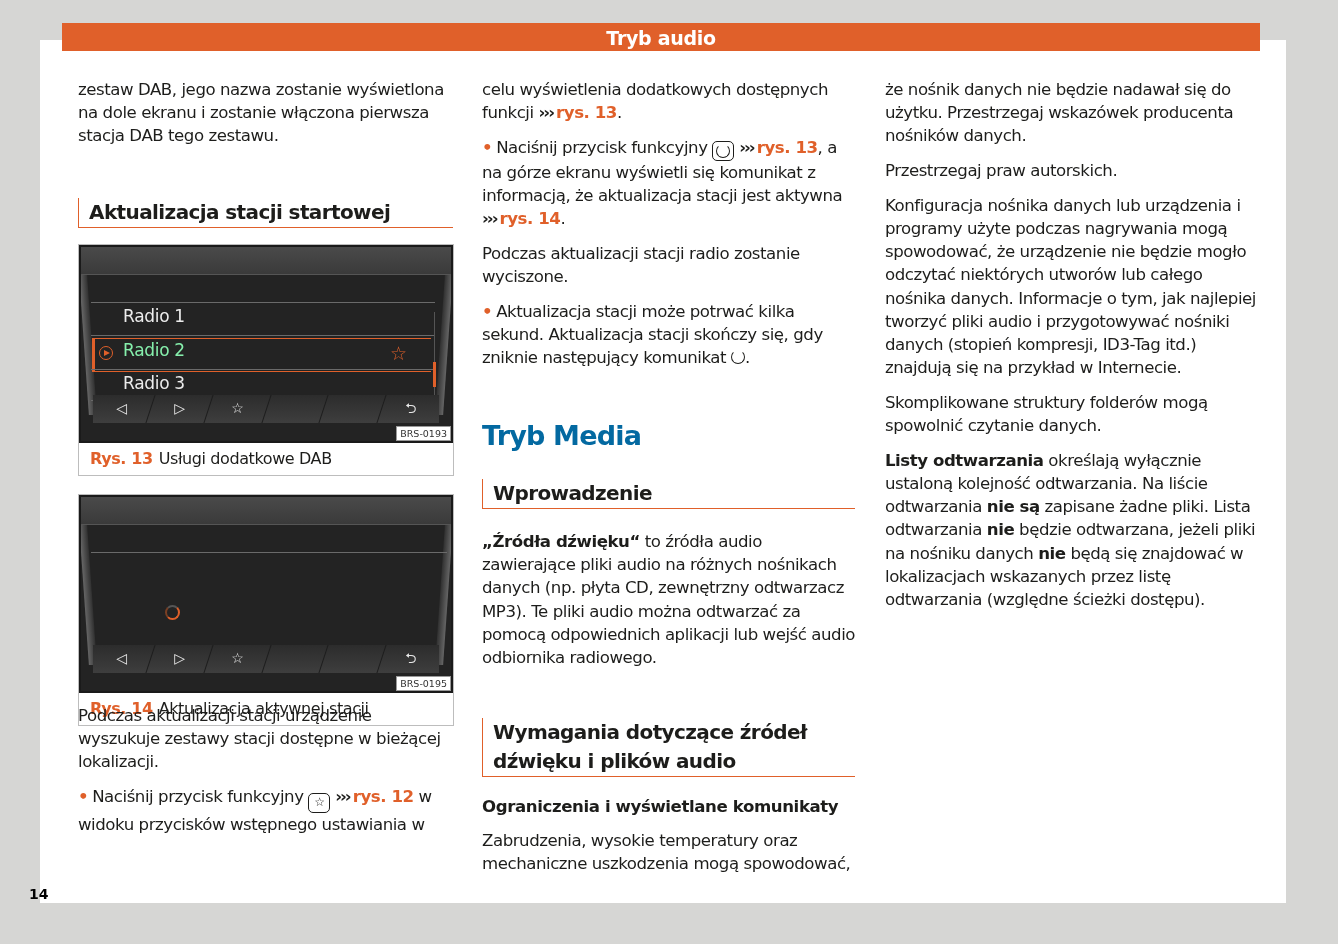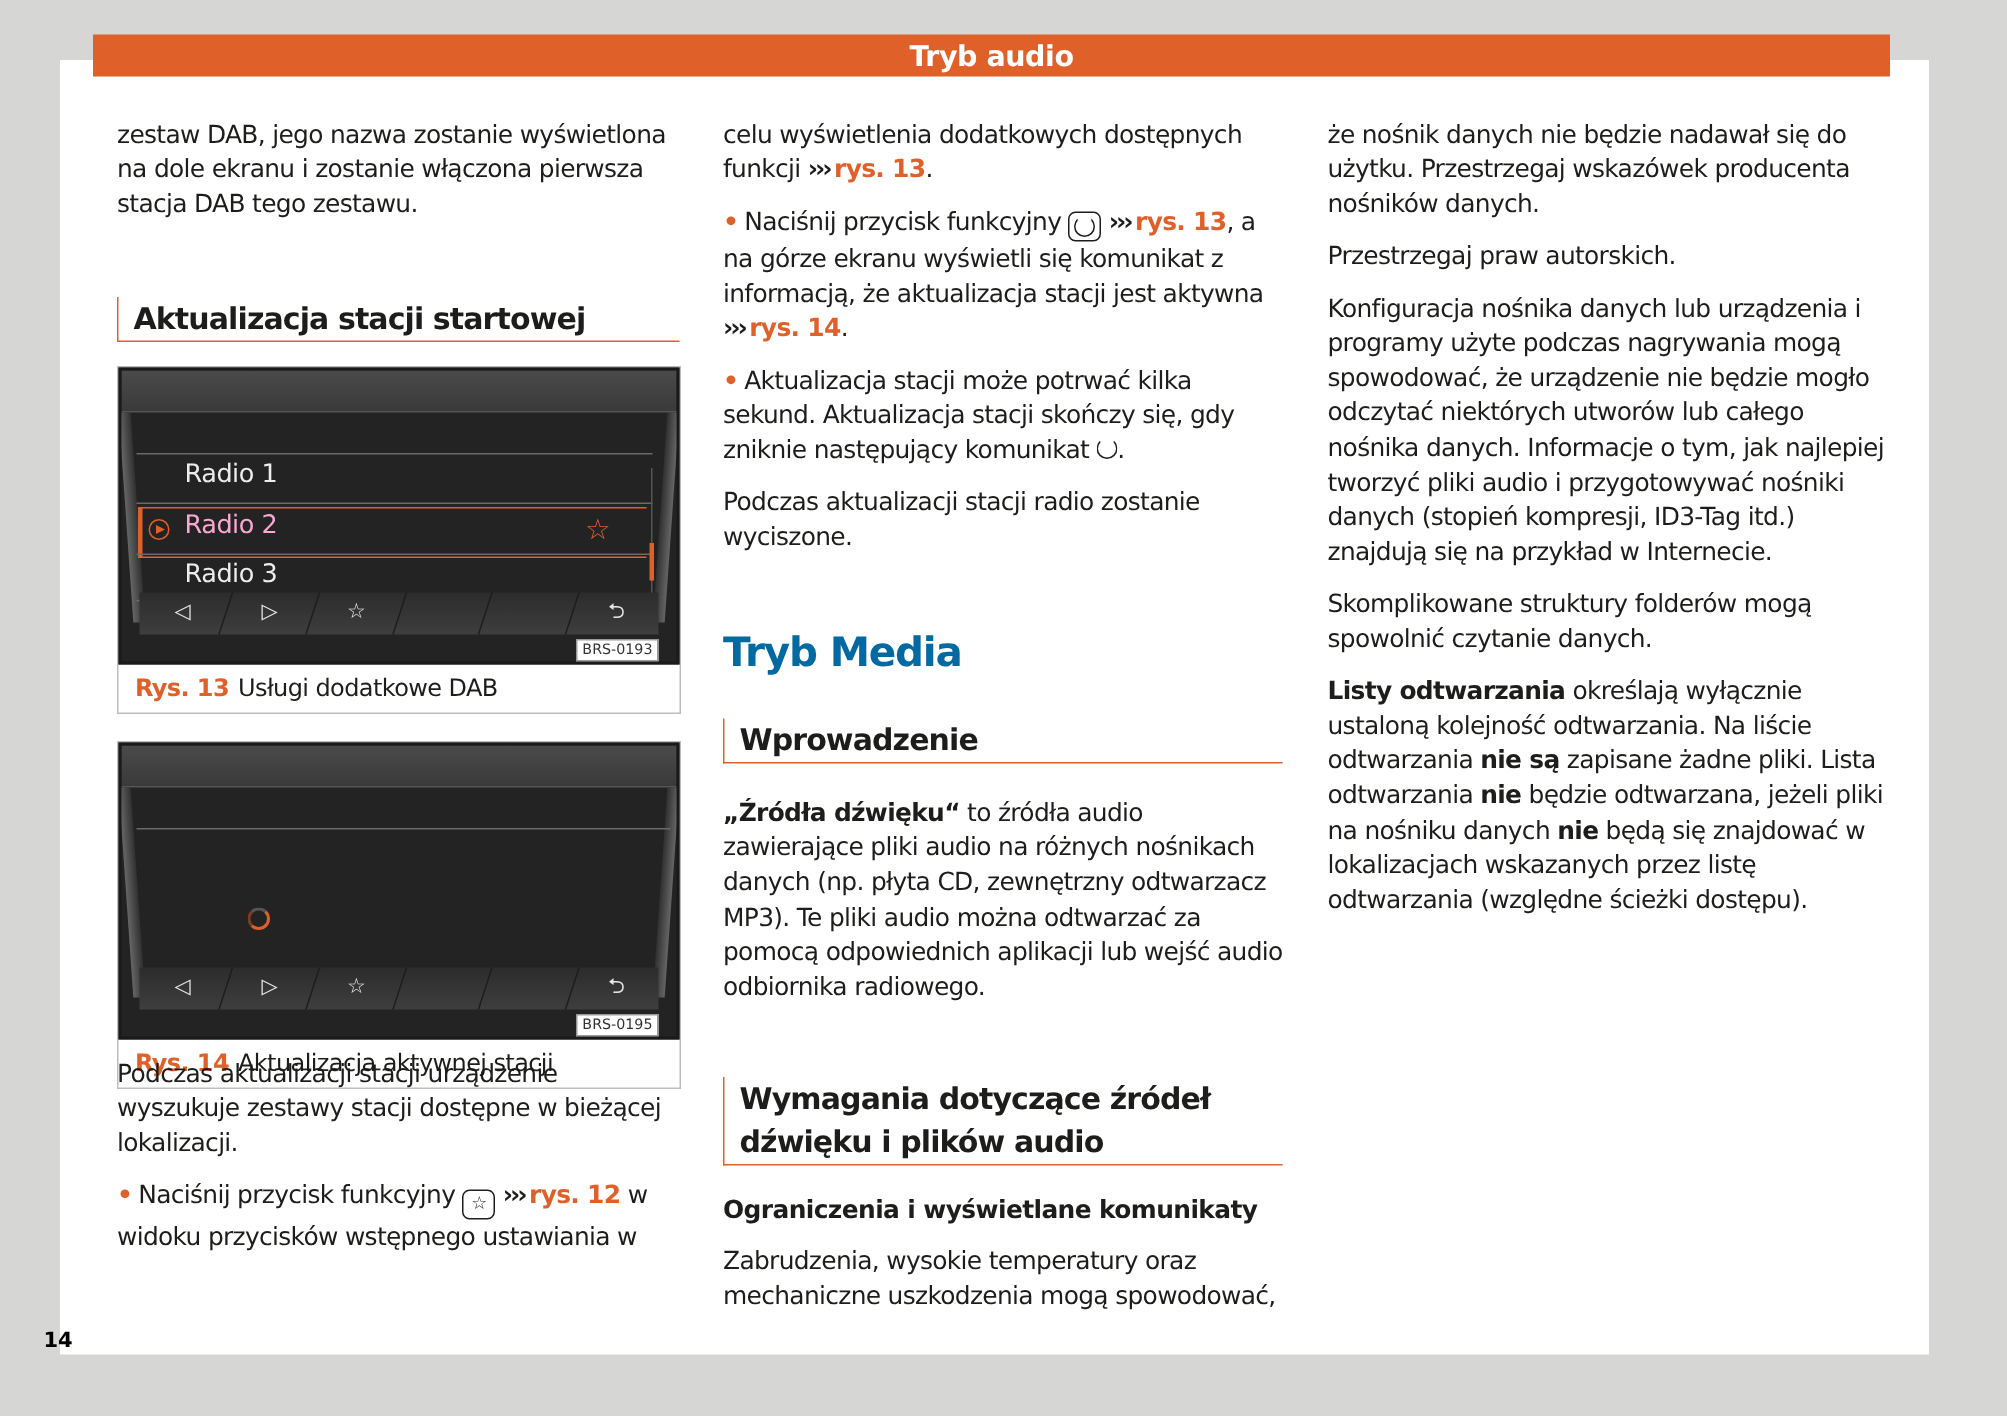--- a/index.html
+++ b/index.html
@@ -37,32 +37,32 @@
   .big-head { position: absolute; font-weight: bold; font-size: 27px; color: #0369a1; letter-spacing: -0.8px; }
   .sub-head { position: absolute; font-weight: bold; font-size: 16.6px; letter-spacing: -0.4px; }
 
   .figure { position: absolute; left: 78px; width: 374px; border: 1px solid #bdbdbd; background: #fff; }
   .screen { position: relative; height: 198px; background: #232323; overflow: hidden; border: 2px solid #1a1a1a; box-sizing: border-box; }
   .screen .topbar { position: absolute; left: 0; right: 0; top: 0; height: 27px; background: linear-gradient(#4a4a4a, #3a3a3a); border-bottom: 1px solid #555; }
   .screen .side-l { position: absolute; left: 3px; top: 28px; width: 8px; height: 140px; background: linear-gradient(90deg, #777, #333); transform: skewX(4deg); opacity: .8; }
   .screen .side-r { position: absolute; right: 3px; top: 28px; width: 8px; height: 140px; background: linear-gradient(90deg, #333, #777); transform: skewX(-4deg); opacity: .8; }
   .screen .hline { position: absolute; left: 10px; right: 16px; height: 1px; background: #6a6a6a; }
   .screen .row { position: absolute; left: 42px; color: #ececec; font-family: "DejaVu Sans", sans-serif; font-size: 17px; letter-spacing: -0.3px; }
-  .screen .row.selected { color: #f9a8d4; }
+  .screen .row.selected { color: #86efac; }
   .screen .sel-box { position: absolute; left: 11px; right: 20px; top: 91px; height: 32px; border: 1px solid #e0602a; border-right: none; border-left: 3px solid #e0602a; }
   .screen .play-icon { position: absolute; left: 18px; top: 99px; width: 14px; height: 14px; border: 1.5px solid #e0602a; border-radius: 50%; box-sizing: border-box; }
   .screen .play-icon::after { content: ""; position: absolute; left: 4px; top: 2.5px; border-left: 6px solid #e0602a; border-top: 3.5px solid transparent; border-bottom: 3.5px solid transparent; }
   .screen .fav-star { position: absolute; right: 44px; top: 95px; color: #e0602a; font-size: 19px; }
   .screen .scroll-track { position: absolute; right: 16px; top: 65px; width: 1px; height: 90px; background: #555; }
   .screen .scroll-thumb { position: absolute; right: 15px; top: 115px; width: 3px; height: 25px; background: #e0602a; }
   .screen .softkeys { position: absolute; left: 12px; right: 12px; bottom: 18px; height: 28px; display: flex; background: linear-gradient(#2c2c2c, #3e3e3e); }
   .screen .softkey { flex: 1; color: #e8e8e8; text-align: center; line-height: 26px; font-size: 14px; border-right: 1px solid #1d1d1d; transform: skewX(-18deg); }
   .screen .softkey span { display: inline-block; transform: skewX(18deg); }
   .screen .softkey:last-child { border-right: none; }
-  .screen .code-tag { position: absolute; right: 12px; bottom: 0; background: #fff; color: #333; font-size: 9.5px; padding: 1px 3px; border: 1px solid #999; letter-spacing: 0; }
+  .screen .code-tag { position: absolute; right: 0; bottom: 0; background: #fff; color: #333; font-size: 9.5px; padding: 1px 3px; border: 1px solid #999; letter-spacing: 0; }
   .screen .spinner { position: absolute; left: 84px; top: 108px; width: 11px; height: 11px; border: 2px solid #e0602a; border-radius: 50%; border-top-color: #555; border-left-color: #7a3f23; }
   .caption { padding: 5px 11px; font-size: 16px; letter-spacing: -0.4px; line-height: 22px; }
   .caption .fig-label { color: #e0602a; font-weight: bold; margin-right: 6px; }
 </style>
 </head>
 <body>
 
 <div class="page"></div>
 <div class="header-bar">Tryb audio</div>
 <div class="page-number">14</div>
@@ -141,25 +141,25 @@
   <p>
     <span>celu wyświetlenia dodatkowych dostępnych funkcji</span>
     <span class="arrows">›››</span><span class="orange">rys. 13</span>.
   </p>
   <p>
     <span class="bullet">•</span><span>Naciśnij przycisk funkcyjny</span>
     <span class="btn-icon"><span class="ring-icon"></span></span>
     <span class="arrows">›››</span><span class="orange">rys. 13</span><span>, a na górze ekranu wyświetli się komunikat z informacją, że aktualizacja stacji jest aktywna</span>
     <span class="arrows">›››</span><span class="orange">rys. 14</span>.
   </p>
+  <p>Podczas aktualizacji stacji radio zostanie wyciszone.</p>
   <p>
     <span class="bullet">•</span><span>Aktualizacja stacji może potrwać kilka sekund. Aktualizacja stacji skończy się, gdy zniknie następujący komunikat</span>
     <span class="ring-icon"></span>.
   </p>
-  <p>Podczas aktualizacji stacji radio zostanie wyciszone.</p>
 </div>
 
 <div class="big-head" style="left:482px; top:420px;">Tryb Media</div>
 <div class="section-head" style="left:482px; top:479px; width:362px;">Wprowadzenie</div>
 
 <div class="col col2" style="top:530px;">
   <p><b>„Źródła dźwięku“</b><span> to źródła audio zawierające pliki audio na różnych nośnikach danych (np. płyta CD, zewnętrzny odtwarzacz MP3). Te pliki audio można odtwarzać za pomocą odpowiednich aplikacji lub wejść audio odbiornika radiowego.</span></p>
 </div>
 
 <div class="section-head" style="left:482px; top:718px; width:362px;">Wymagania dotyczące źródeł dźwięku i plików audio</div>

